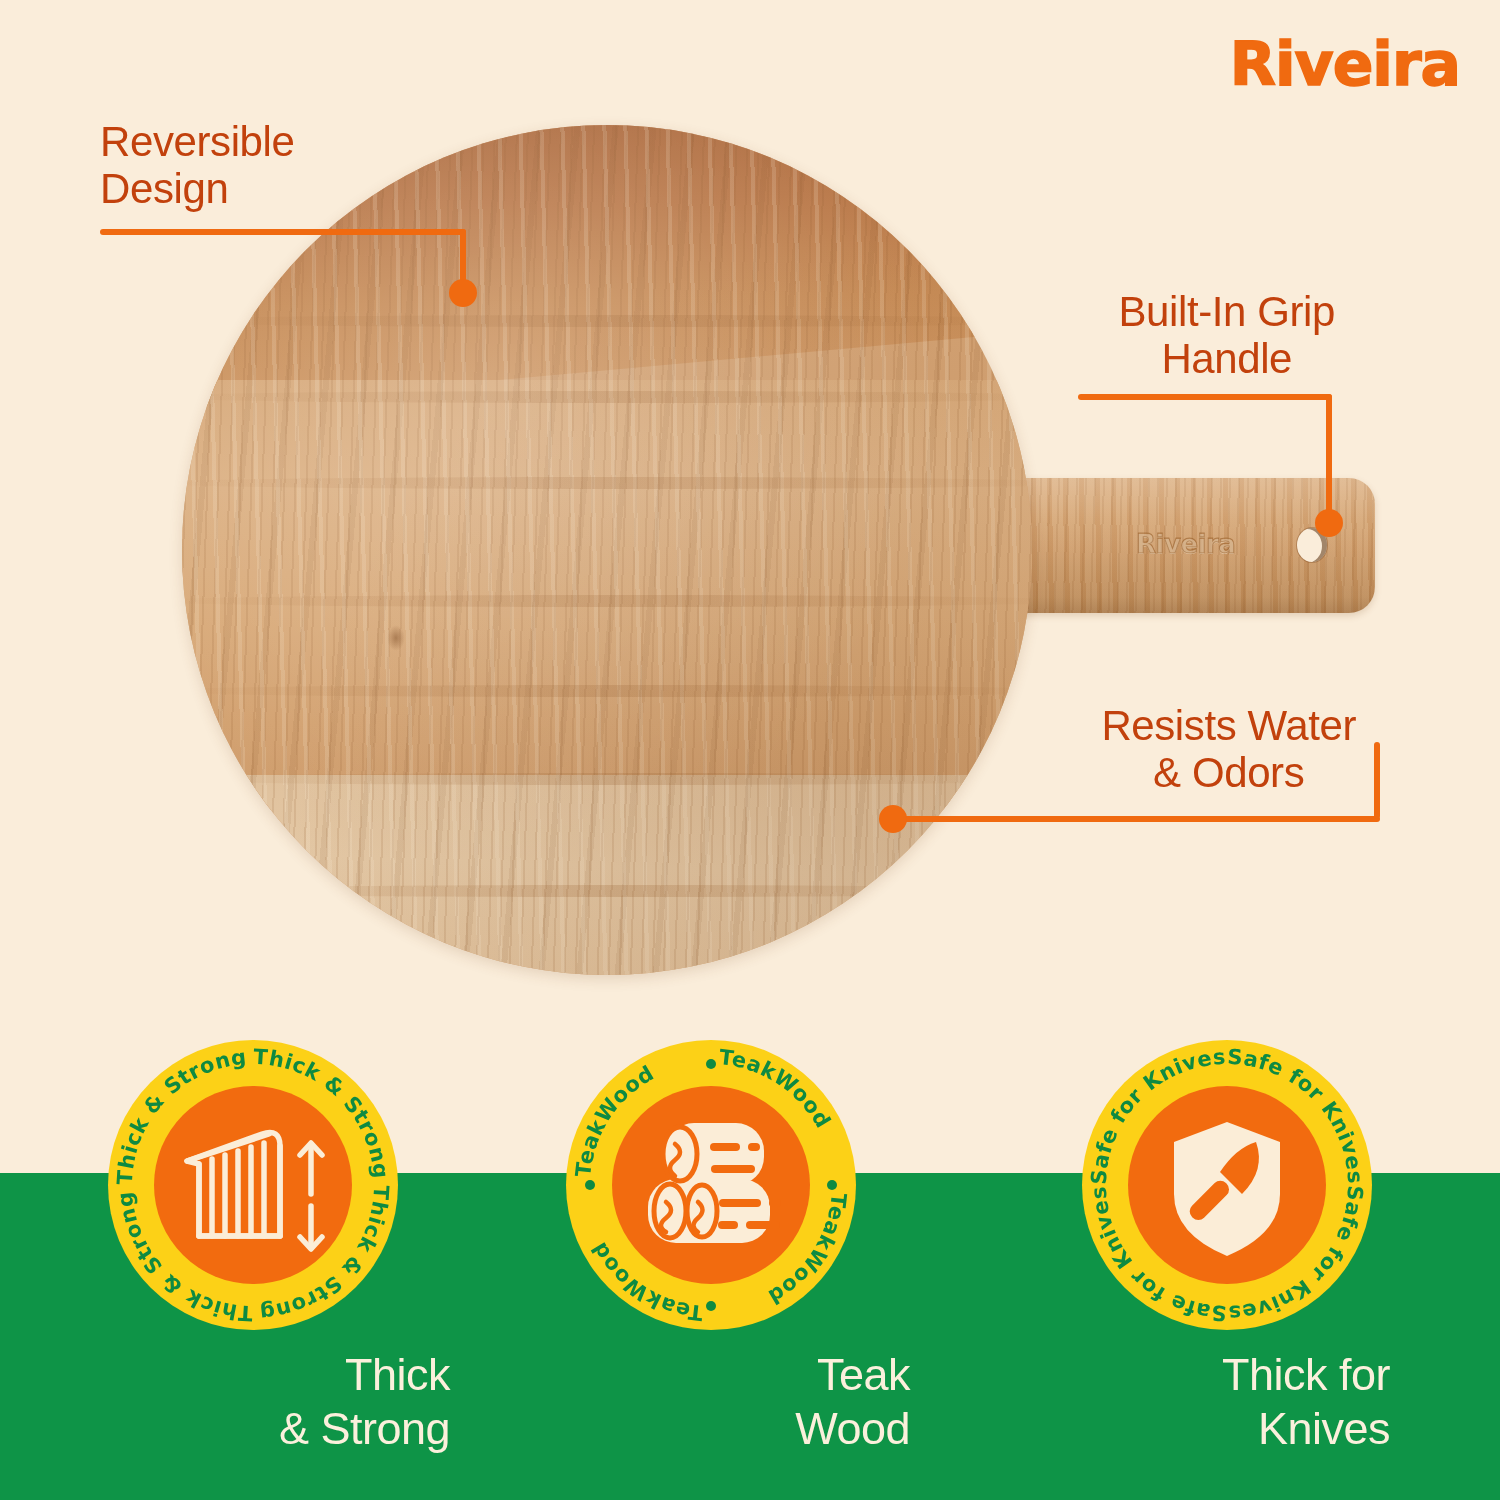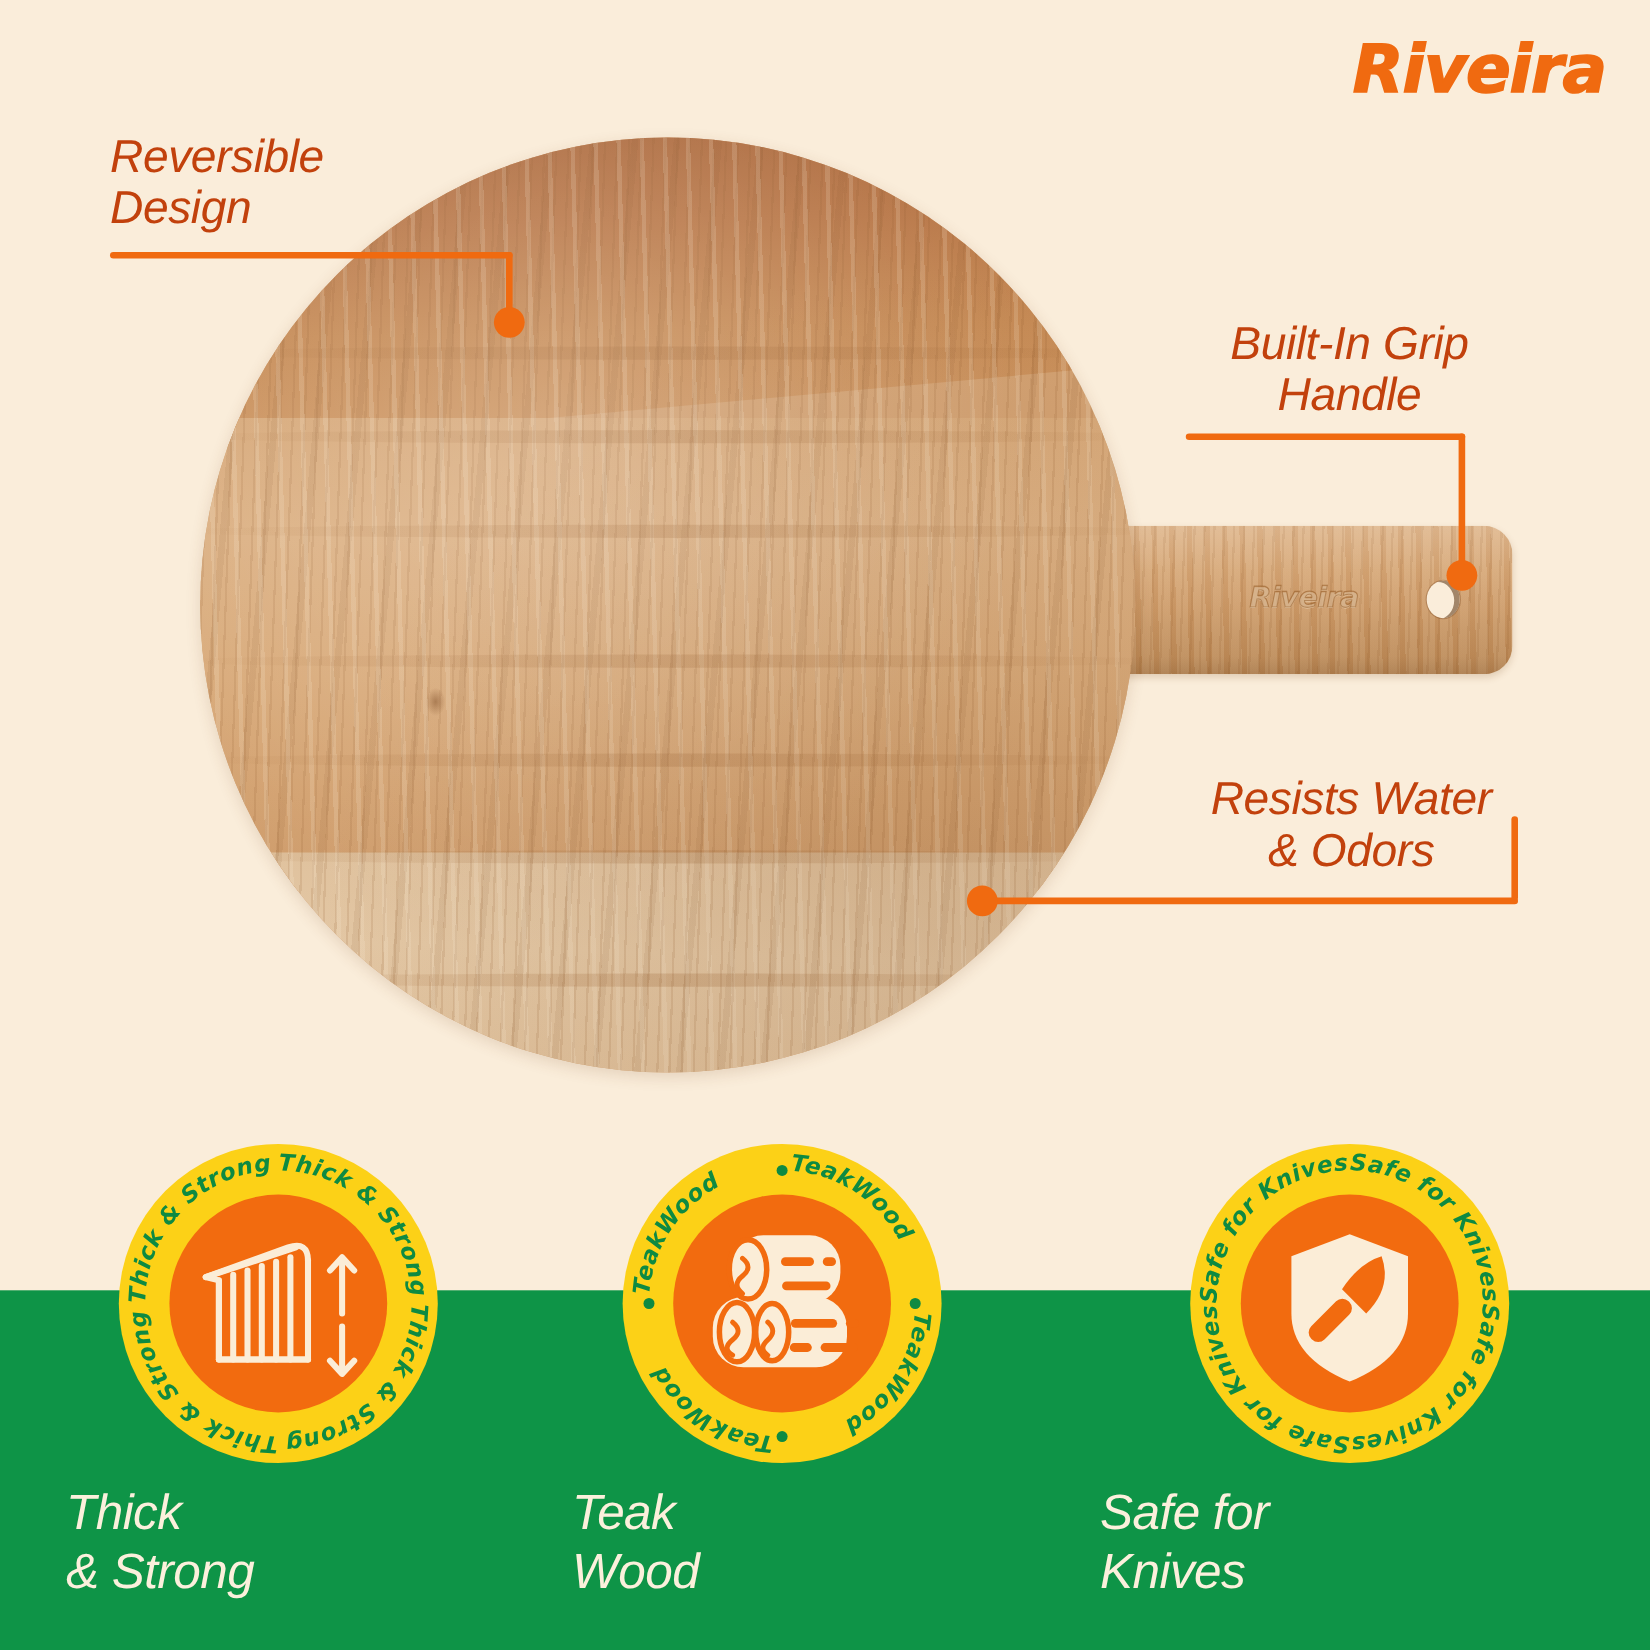--- a/index.html
+++ b/index.html
@@ -2,21 +2,21 @@
 <html><head>
 <meta charset="utf-8">
 <style>
   html,body{margin:0;padding:0;}
   body{
     width:1500px;height:1500px;overflow:hidden;
     font-family:"Liberation Sans", sans-serif;
     background:#FAEBD7;
     position:relative;
   }
-  #stage{position:relative;width:1500px;height:1500px;overflow:hidden;background:#FAEDDA;font-style:italic;}
+  #stage{position:relative;width:1500px;height:1500px;overflow:hidden;background:#FAEDDA;}
 
   
   .bg-cream{position:absolute;left:0;top:0;width:1500px;height:1173px;background:#FAEDDA;}
   .bg-green{position:absolute;left:0;top:1173px;width:1500px;height:327px;background:#0E9447;}
 
   
   .brand{
     position:absolute;right:40px;top:34px;
     font-size:60px;line-height:1;font-weight:700;
     color:#F06A10;letter-spacing:-1px;
@@ -138,21 +138,21 @@
   .badge-text-svg{position:absolute;inset:0;}
   .badge-text-svg text{
     font-family:"DejaVu Sans", sans-serif;
     font-size:21px;font-weight:700;fill:#0E8A42;letter-spacing:0.6px;
   }
   .badge-icon{position:absolute;left:46px;top:46px;width:198px;height:198px;}
 
   
   .caption{
     position:absolute;color:#FBF0DC;font-size:45px;line-height:1.2;
-    text-align:left;white-space:pre-line;font-weight:400;letter-spacing:-0.5px;
+    text-align:right;white-space:pre-line;font-weight:400;letter-spacing:-0.5px;
   }
   .cap1{left:60px;top:1348px;width:390px;}
   .cap2{left:520px;top:1348px;width:390px;}
   .cap3{left:1000px;top:1348px;width:390px;}
 </style>
 </head>
 <body>
 
 <div id="stage">
 
@@ -303,16 +303,16 @@
           <rect x="57" y="106" width="48" height="17" rx="8" fill="#F26B0F" transform="rotate(-45 81 114)"></rect>
         </g>
       </svg>
     </div>
   </div>
 
   <div class="caption cap1">Thick
 &amp; Strong</div>
   <div class="caption cap2">Teak
 Wood</div>
-  <div class="caption cap3">Safe for
+  <div class="caption cap3">Thick for
 Knives</div>
 
 </div>
 
 </body></html>

